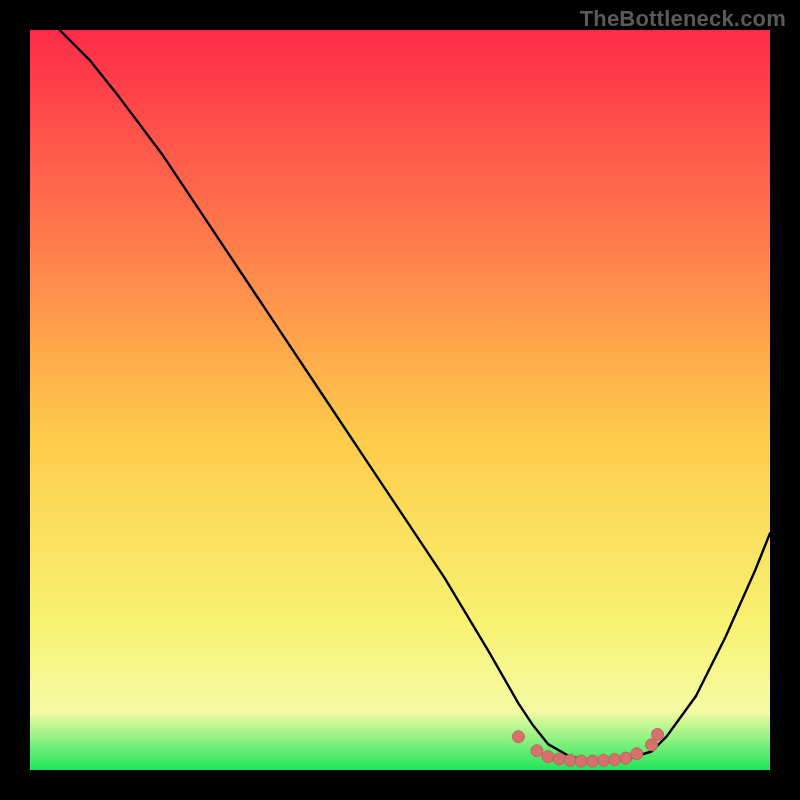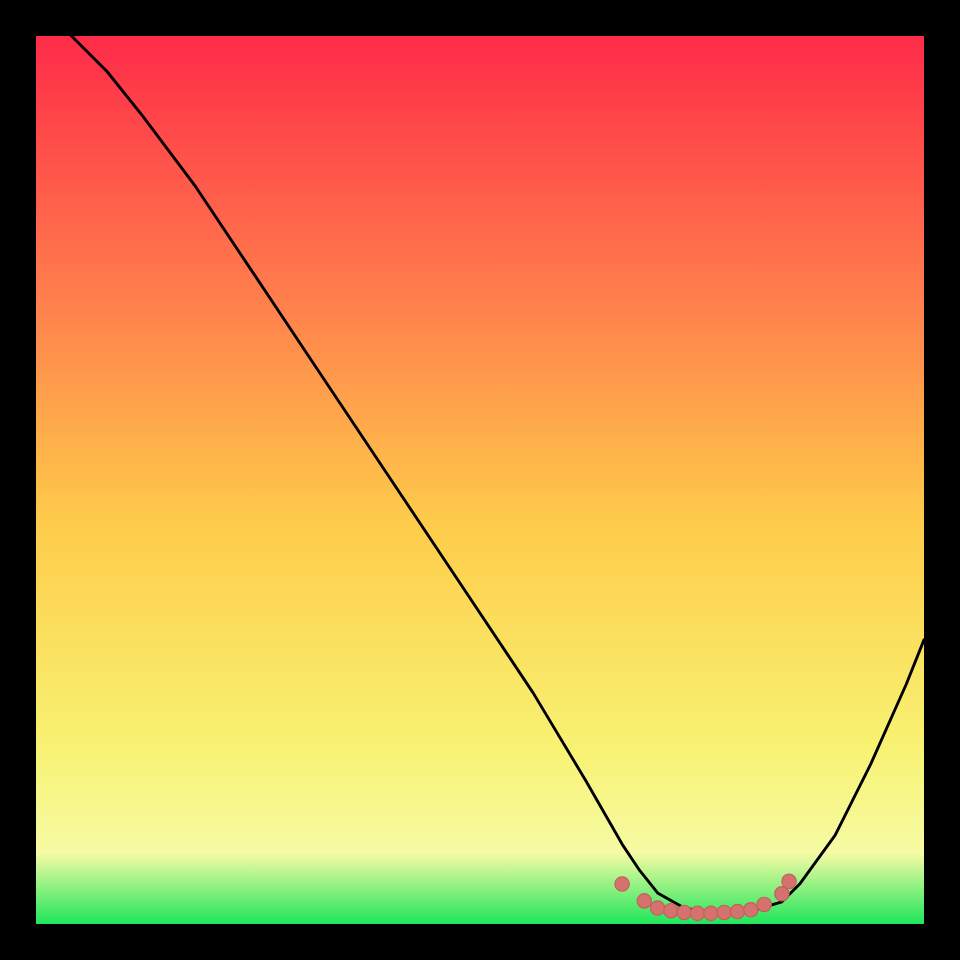--- a/index.html
+++ b/index.html
@@ -34,20 +34,21 @@
     height: 740px;
   }
   svg {
     display: block;
   }
 </style>
 </head>
 <body>
 
 <div class="container">
+  <div class="watermark">TheBottleneck.com</div>
 
   <div class="plot-stage">
     <svg id="chart-svg" width="740" height="740" viewBox="0 0 740 740" preserveAspectRatio="none">
       <defs>
         <linearGradient id="bg-grad" x1="0" y1="0" x2="0" y2="1">
           <stop id="g0" offset="0%" stop-color="#fe2b48"></stop>
           <stop id="g1" offset="28%" stop-color="#ff7a4c"></stop>
           <stop id="g2" offset="55%" stop-color="#fecc4a"></stop>
           <stop id="g3" offset="80%" stop-color="#f8f272"></stop>
           <stop id="g4" offset="92%" stop-color="#f6fba4"></stop>

